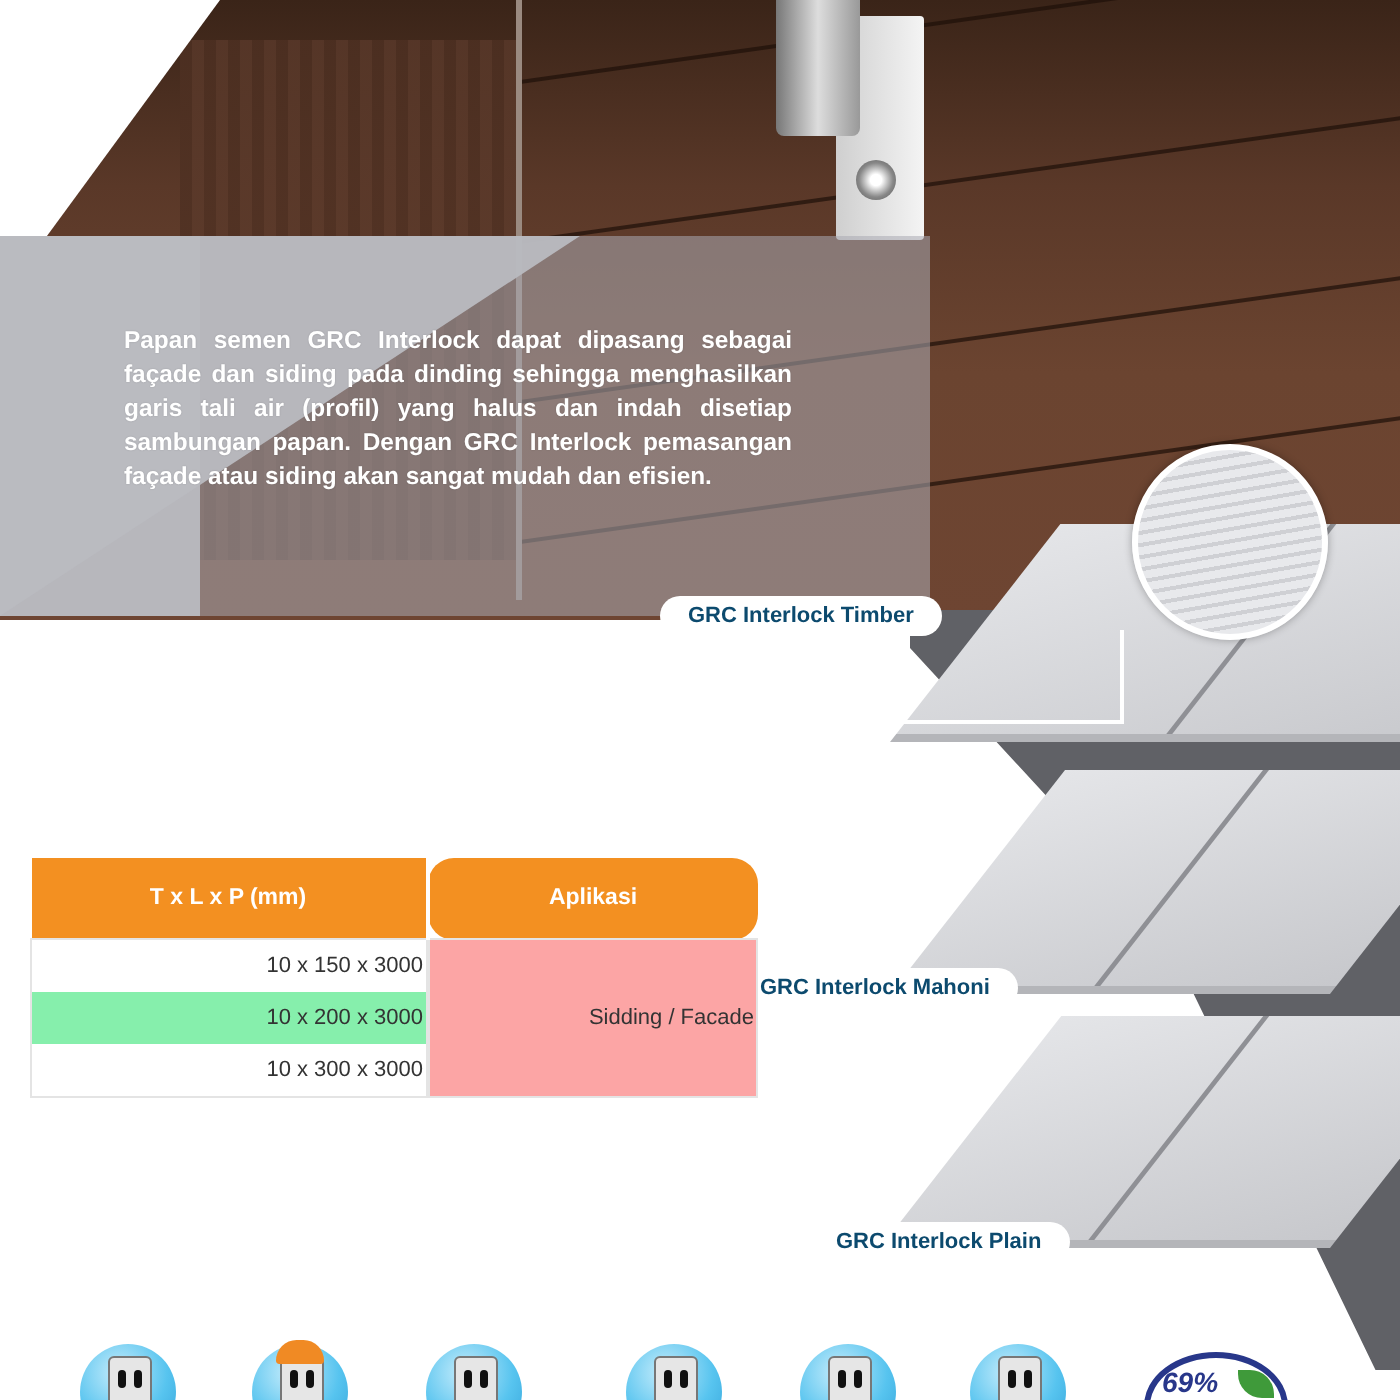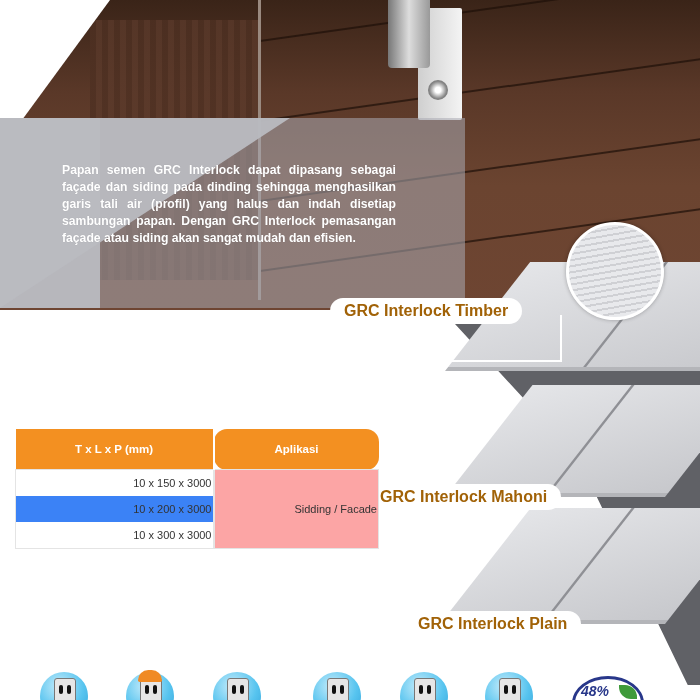--- a/index.html
+++ b/index.html
@@ -15,29 +15,29 @@
     .lamp-sensor { position:absolute; left:428px; top:80px; width:20px; height:20px; border-radius:50%; background:radial-gradient(circle,#fff 20%,#888 60%,#555); }
     .pole { position:absolute; left:258px; top:0; width:3px; height:300px; background:#9a8a80; }
     .grey-overlay { position:absolute; left:0; top:118px; width:465px; height:190px; background:rgba(170,170,178,0.55); }
     .grey-tri { position:absolute; left:0; top:118px; width:0; height:0; border-top:190px solid rgba(185,186,192,0.95); border-right:290px solid transparent; }
     .grey-rect { position:absolute; left:0; top:118px; width:100px; height:190px; background:rgba(185,186,192,0.95); }
     .intro { position:absolute; left:62px; top:141px; width:334px; color:#ffffff; font-weight:bold; font-size:12.2px; line-height:17px; text-align:justify; text-shadow:0 0 1px rgba(0,0,0,0.15);margin-top:21px; }
     .dark-shape2 { position:absolute; left:455px; top:305px; width:245px; height:380px; background:#606166;
       clip-path: polygon(0 0,100% 0,100% 100%,95% 100%,50% 40%,0 5%); }
     .panel { position:absolute; background:linear-gradient(160deg,#e4e5e8,#c7c8cc); border-bottom:4px solid #b4b5b9; }
     .panel .groove { position:absolute; height:3px; background:#8f9095; }
-    .label-pill { position:absolute; background:#ffffff; border-radius:14px; padding:4px 14px; font-weight:bold; font-size:16px; color:#a16207; white-space:nowrap; }
+    .label-pill { position:absolute; background:#ffffff; border-radius:14px; padding:4px 14px; font-weight:bold; font-size:11px; color:#0c4a6e; white-space:nowrap; }
     .zoom-circle { position:absolute; left:566px; top:222px; width:92px; height:92px; border-radius:50%; border:3px solid #ffffff;
       background:repeating-linear-gradient(170deg,#e8e9ec 0 4px,#cfd0d4 4px 6px); box-shadow:0 0 4px rgba(0,0,0,0.3); }
     .connector { position:absolute; background:#ffffff; height:2px; }
     .spec-table { position:absolute; left:15px; top:429px; width:364px; border-collapse:collapse; font-size:11px; color:#333; }
     .spec-table th { background:#f39021; color:#ffffff; font-weight:bold; height:38px; font-size:11.5px; }
     .spec-table th + th { border-left:2px solid #ffffff;border-radius:13px; }
     .spec-table td { height:24px; text-align:right; }
-    .spec-table tr.shade td.dim { background:#3b82f6; }
+    .spec-table tr.shade td.dim { background:#86efac; }
     .spec-table td.app { border-left:2px solid #e4e4e4; background:#fca5a5; }
     .spec-table tbody { border:1px solid #e4e4e4; }
     .icons { position:absolute; left:0; top:668px; width:700px; height:32px; }
     .icon-ball { position:absolute; top:4px; width:48px; height:48px; border-radius:50%;
       background:radial-gradient(circle at 40% 30%,#c6ecfb 0%,#57c4ef 55%,#2f9fd6 100%); }
     .icon-ball .face { position:absolute; left:14px; top:6px; width:20px; height:26px; background:#e6e6e6; border:1px solid #777; border-radius:3px; }
     .icon-ball .face::before, .icon-ball .face::after { content:""; position:absolute; top:6px; width:4px; height:9px; background:#111; border-radius:2px; }
     .icon-ball .face::before { left:4px; } .icon-ball .face::after { right:4px; }
     .badge-100 { position:absolute; left:572px; top:8px; width:66px; height:48px; border-radius:50%; border:3px solid #28378a; background:#fff; }
     .badge-100 span { position:absolute; left:6px; top:4px; font-size:14px; font-weight:bold; font-style:italic; color:#28378a; }
@@ -121,16 +121,16 @@
   <div class="icon-ball" style="left:313px;">
       <div class="face"></div>
     </div>
   <div class="icon-ball" style="left:400px;">
       <div class="face"></div>
     </div>
   <div class="icon-ball" style="left:485px;">
       <div class="face"></div>
     </div>
   <div class="badge-100">
-    <span>48%</span>
+    <span>69%</span>
     <div class="leaf"></div>
   </div>
 </div>
 
 </body></html>

